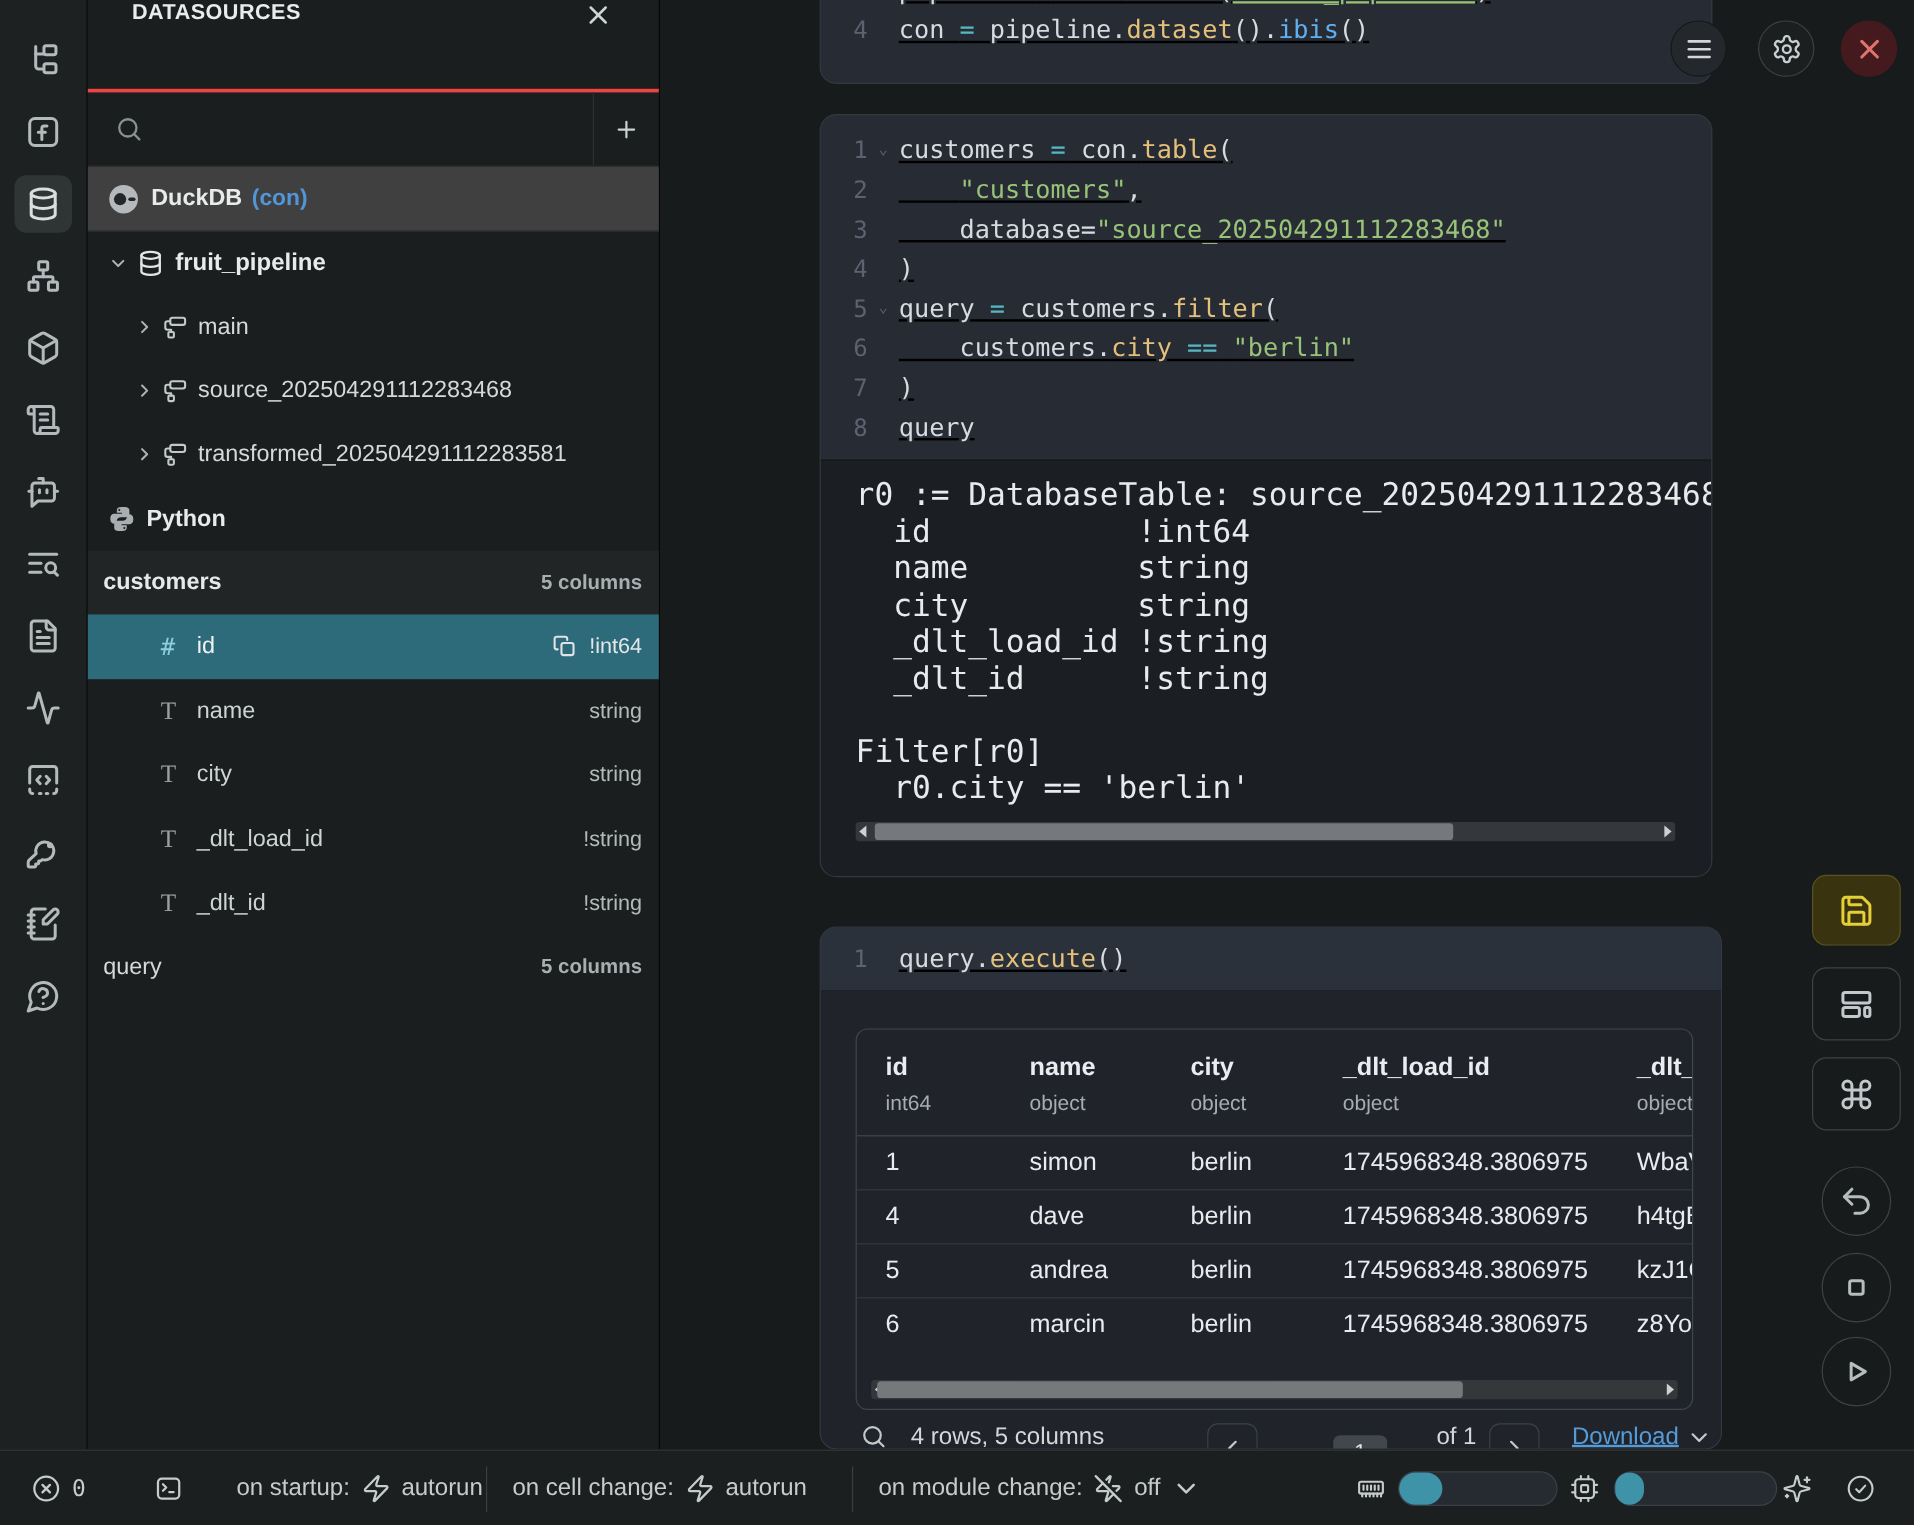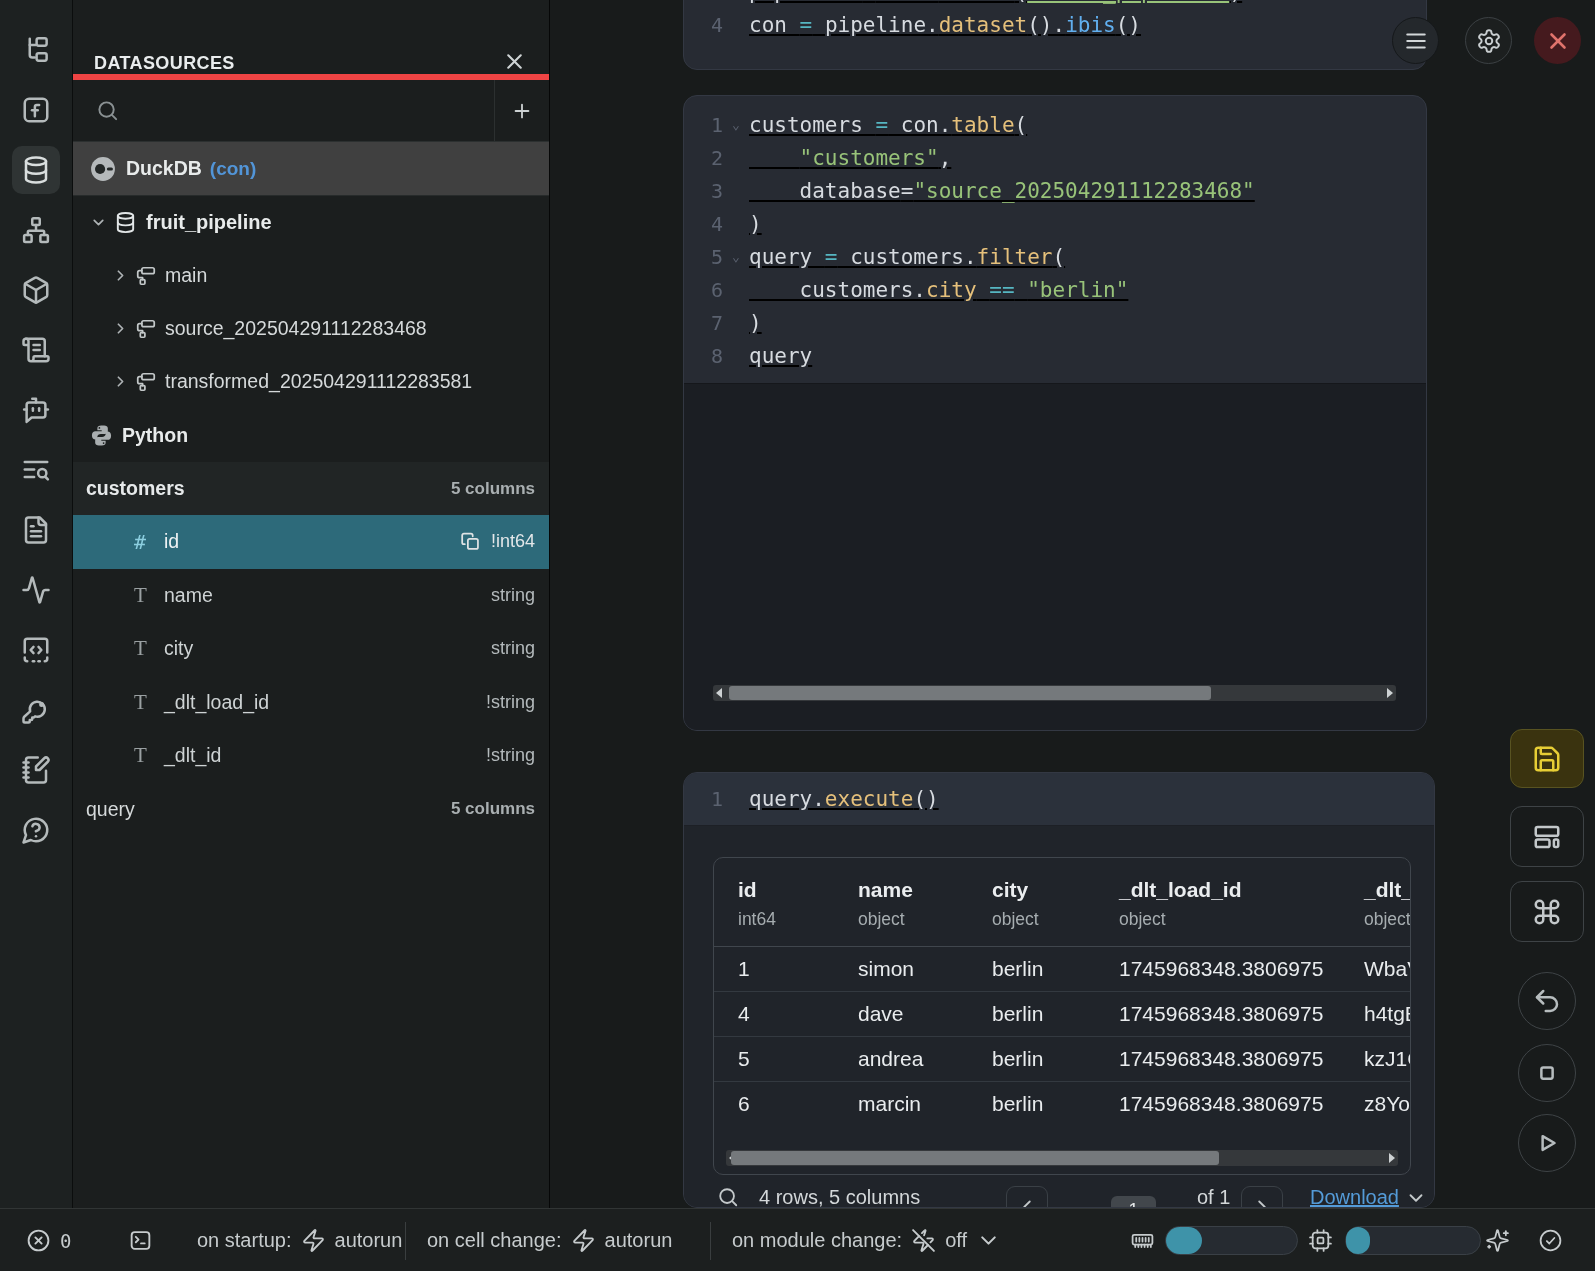--- a/index.html
+++ b/index.html
@@ -8,22 +8,22 @@
   svg{display:block}
   
   .rail{position:absolute;left:0;top:0;width:72px;height:1208px;background:#1d2121;border-right:1px solid #0b0d0d;z-index:4;}
   .rail-item{width:48px;height:48px;margin:12px auto 0;display:flex;align-items:center;justify-content:center;
     color:#b4babb;border-radius:10px;cursor:pointer;}
   .rail-item:first-child{margin-top:26px;}
   .rail-item.active{background:#2f3434;color:#d9dede;}
   .rail-item svg{width:30px;height:30px;}
   
   .panel{position:absolute;left:72px;top:0;width:477px;height:1208px;background:#1b1e1e;border-right:1px solid #060707;z-index:3;}
-  .panel-header{height:74px;display:flex;align-items:flex-end;justify-content:space-between;
-    padding:0 22px;border-bottom:6px solid #ef4444;}
+  .panel-header{height:74px;display:flex;align-items:flex-start;justify-content:space-between;
+    padding:0 38px;border-bottom:3px solid #ef4444;}
   .panel-title{font-size:18px;font-weight:bold;color:#e9eced;letter-spacing:.4px;}
   .icon-btn{color:#cfd4d5;background:none;border:none;padding:0;cursor:pointer;display:flex;align-items:center;}
   .search-row{height:61px;display:flex;align-items:stretch;border-bottom:1px solid #2c3030;}
   .search-left{flex:1;display:flex;align-items:center;padding-left:24px;}
   .search-left svg{width:23px;height:23px;color:#8a9193;flex:none;}
   .search-input{flex:1;background:transparent;border:none;outline:none;margin-left:14px;
     font-size:19px;color:#d5d9da;font-family:"Liberation Sans",sans-serif;}
   .search-input::placeholder{color:#99a0a2;}
   .add-btn{width:54px;border-left:1px solid #2c3030;display:flex;align-items:center;justify-content:center;color:#ccd1d2;cursor:pointer;}
   .engine-row{height:53px;background:#404040;border-bottom:1px solid #272b2b;display:flex;align-items:center;padding-left:18px;cursor:pointer;}
@@ -455,20 +455,29 @@
           <span class="fold"></span>
           <span class="src"><span class="tk-v">)</span></span>
         </div>
         <div class="cl">
           <span class="num">8</span>
           <span class="fold"></span>
           <span class="src"><span class="tk-v">query</span></span>
         </div>
       </div>
     <div class="cell2-output">
+      <pre id="repr-pre">r0 := DatabaseTable: source_202504291112283468
+  id           !int64
+  name         string
+  city         string
+  _dlt_load_id !string
+  _dlt_id      !string
+
+Filter[r0]
+  r0.city == 'berlin'</pre>
       <div class="hscroll" id="repr-scroll">
         <span class="arr l"></span>
           <span class="arr r"></span>
         <div class="thumb"></div>
       </div>
     </div>
   </div>
 
   <div class="cell" id="cell3">
     <div class="cell3-editor">

